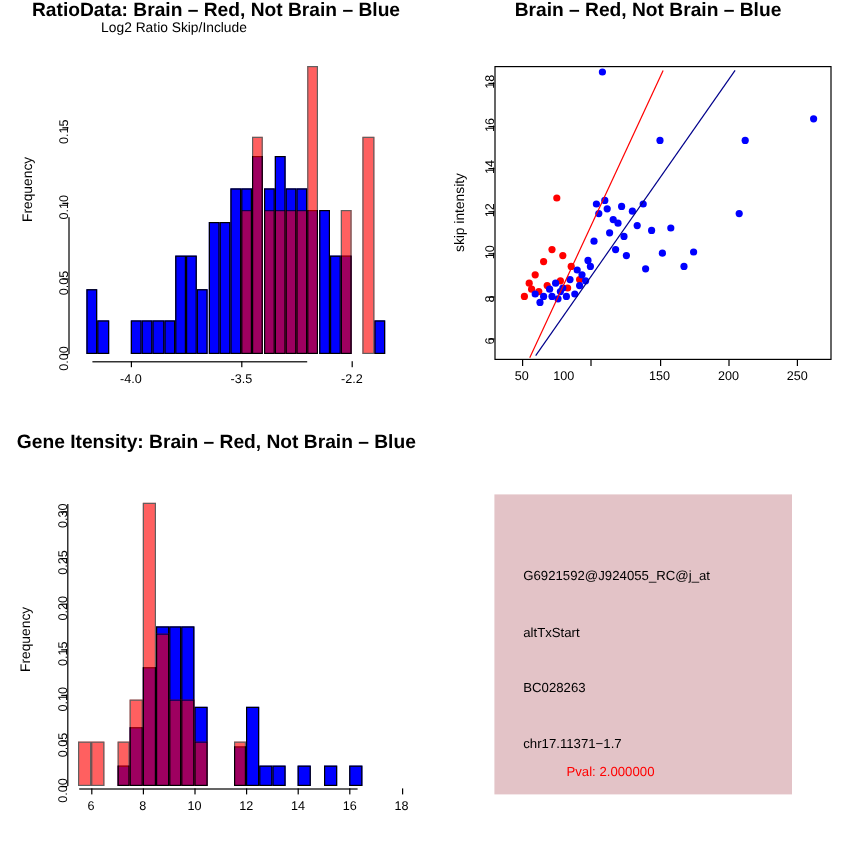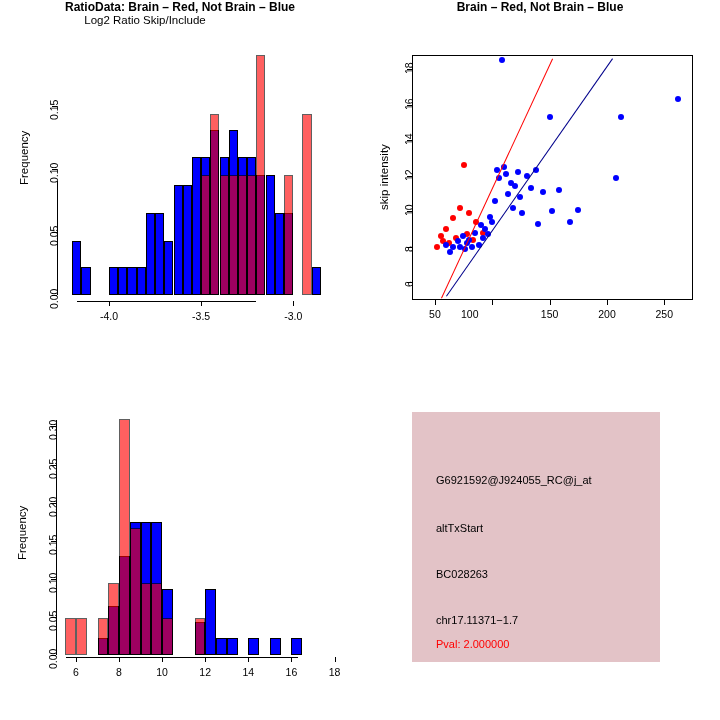--- a/index.html
+++ b/index.html
@@ -7,21 +7,21 @@
     width:720px; height:720px;
     background:#ffffff;
     font-family:"Liberation Sans", sans-serif;
     color:#000000;
     position:relative;
     overflow:hidden;
   }
   .panel { position:absolute; }
   .title {
     font-weight:bold;
-    font-size:12px;
+    font-size:16px;
     text-align:center;
     white-space:nowrap;
   }
   .axis-label { font-size:11.5px; text-align:center; white-space:nowrap; }
   .tick-label { font-size:10.5px; position:absolute; white-space:nowrap; }
   .vert {
     transform:rotate(-90deg);
     transform-origin:left top;
     position:absolute;
     white-space:nowrap;
@@ -115,21 +115,21 @@
       <div class="axisline" style="left:52px; top:105.5px; width:5px; height:1px;"></div>
       <div class="vert-tick" style="left:48px; top:119.5px;">0.15</div>
     </div>
 
   <div id="p1-xticks">
       <div class="axisline" style="left:109.0px; top:301px; width:1px; height:5px;"></div>
       <div class="tick-label" style="left:93.0px; top:310px; width:32px; text-align:center;">-4.0</div>
       <div class="axisline" style="left:201.1px; top:301px; width:1px; height:5px;"></div>
       <div class="tick-label" style="left:185.1px; top:310px; width:32px; text-align:center;">-3.5</div>
       <div class="axisline" style="left:293.2px; top:301px; width:1px; height:5px;"></div>
-      <div class="tick-label" style="left:277.2px; top:310px; width:32px; text-align:center;">-3.0</div>
+      <div class="tick-label" style="left:277.2px; top:310px; width:32px; text-align:center;">-2.2</div>
     </div>
 </div>
 
 <div class="panel" id="panel-scatter" style="left:360px; top:0px; width:360px; height:360px;">
   <div class="title" style="left:0px; top:22px; width:360px;">Brain – Red, Not Brain – Blue</div>
 
   <div class="vert" style="left:18px; top:210px;">skip intensity</div>
 
   <div class="plotbox" id="p2-box" style="left:52px; top:55px; width:281px; height:245px;"></div>
 
@@ -221,20 +221,21 @@
       <div class="axisline" style="left:189.6px; top:300px; width:1px; height:5px;"></div>
       <div class="tick-label" style="left:173.6px; top:308px; width:32px; text-align:center;">150</div>
       <div class="axisline" style="left:247.0px; top:300px; width:1px; height:5px;"></div>
       <div class="tick-label" style="left:231.0px; top:308px; width:32px; text-align:center;">200</div>
       <div class="axisline" style="left:304.3px; top:300px; width:1px; height:5px;"></div>
       <div class="tick-label" style="left:288.3px; top:308px; width:32px; text-align:center;">250</div>
     </div>
 </div>
 
 <div class="panel" id="panel-gene" style="left:0px; top:360px; width:360px; height:360px;">
+  <div class="title" style="left:0px; top:22px; width:360px; text-align:left; padding-left:14px; box-sizing:border-box;">Gene Itensity: Brain – Red, Not Brain – Blue</div>
 
   <div class="vert" style="left:16px; top:200px;">Frequency</div>
 
   <div id="p3-plot" style="position:absolute; left:63px; top:55px; width:250px; height:240px;">
       <div class="bar" style="left:34.5px; top:223.2px; width:10.8px; height:16.8px; background:#0000ff; opacity:1;"></div>
       <div class="bar" style="left:45.3px; top:190.5px; width:10.8px; height:49.5px; background:#0000ff; opacity:1;"></div>
       <div class="bar" style="left:56.0px; top:141.0px; width:10.8px; height:99.0px; background:#0000ff; opacity:1;"></div>
       <div class="bar" style="left:66.8px; top:107.4px; width:10.8px; height:132.6px; background:#0000ff; opacity:1;"></div>
       <div class="bar" style="left:77.6px; top:107.4px; width:10.8px; height:132.6px; background:#0000ff; opacity:1;"></div>
       <div class="bar" style="left:88.4px; top:107.4px; width:10.8px; height:132.6px; background:#0000ff; opacity:1;"></div>
@@ -293,14 +294,14 @@
       <div class="axisline" style="left:334.6px; top:297px; width:1px; height:5px;"></div>
       <div class="tick-label" style="left:322.6px; top:306px; width:24px; text-align:center;">18</div>
     </div>
 </div>
 
 <div id="info-box">
   <div class="line" style="top:62px;">G6921592@J924055_RC@j_at</div>
   <div class="line" style="top:110px;">altTxStart</div>
   <div class="line" style="top:156px;">BC028263</div>
   <div class="line" style="top:202px;">chr17.11371−1.7</div>
-  <div class="line pval" style="top:226px;">Pval: 2.000000</div>
+  <div class="line pval" style="top:226px;margin-left:36px;">Pval: 2.000000</div>
 </div>
 
 </body></html>

